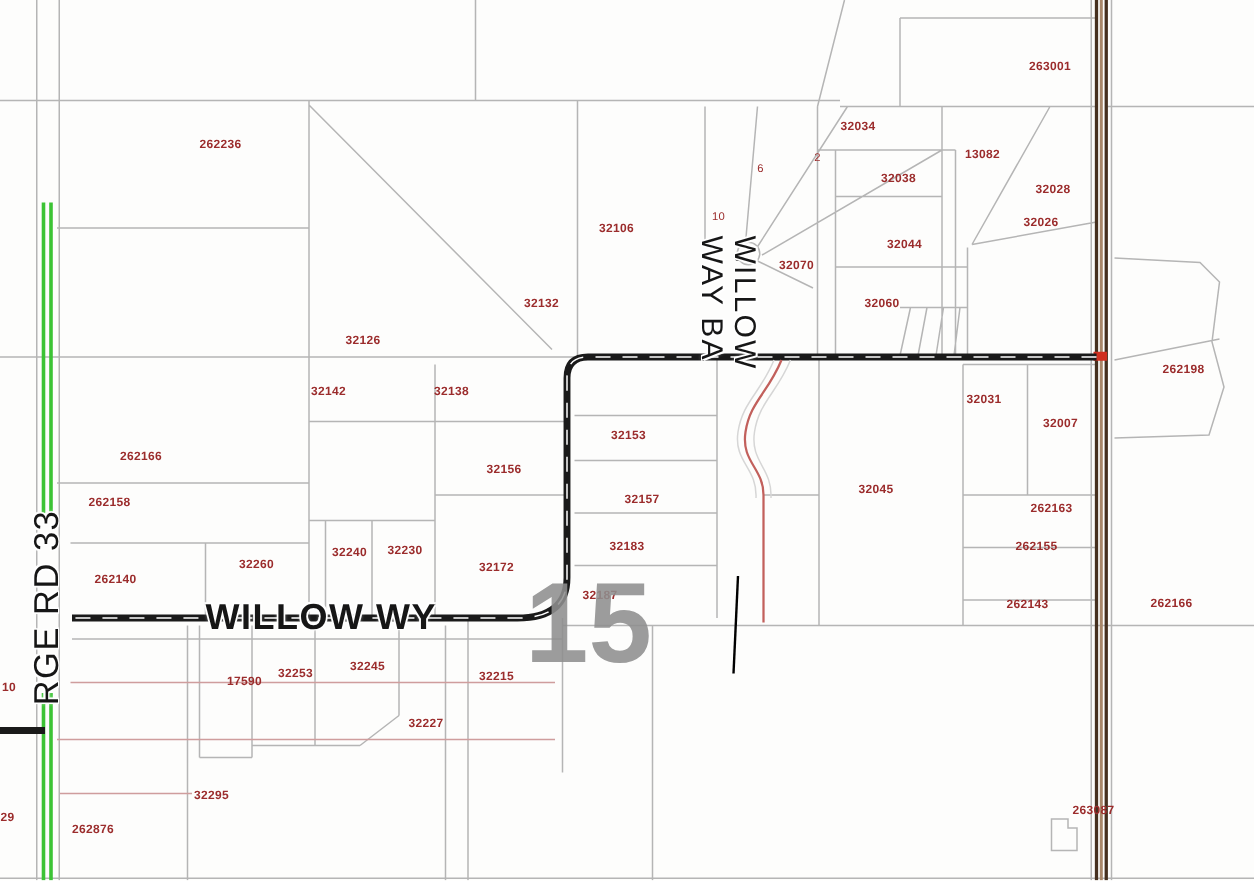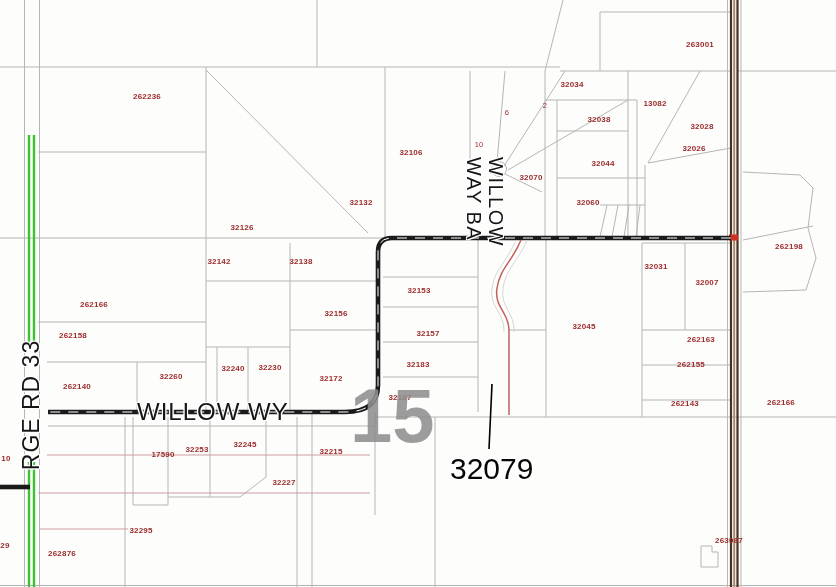--- a/index.html
+++ b/index.html
@@ -16,21 +16,21 @@
   .casing{stroke:#d6d6d6;stroke-width:1;fill:none;}
   .red-line{stroke:var(--utility-red);stroke-width:1.5;fill:none;}
   .redmark{fill:var(--marker-red);}
   .callout{stroke:#000;stroke-width:1.6;fill:none;}
   #labels{position:absolute;left:0;top:0;width:100%;height:100%;}
   .plabel{position:absolute;transform:translate(-50%,-50%);white-space:nowrap;
           color:var(--label-red);font-size:8px;font-weight:700;letter-spacing:0.2px;}
   .lot{font-size:7.5px;font-weight:400;}
   .halo{text-shadow:-1px -1px 0 #fff,1px -1px 0 #fff,-1px 1px 0 #fff,1px 1px 0 #fff,0 0 3px #fff;}
   .road-name{position:absolute;color:#161616;font-weight:500;white-space:nowrap;}
-  #lbl-willow-wy{left:137px;top:398px;font-size:24px;letter-spacing:1px;}
+  #lbl-willow-wy{left:137px;top:398px;font-size:24px;letter-spacing:1px;font-weight:bold;}
   #lbl-rge-rd{left:31px;top:405px;font-size:23px;letter-spacing:1px;
               transform:translate(-50%,-50%) rotate(-90deg);}
   #lbl-way-ba{left:463px;top:157px;writing-mode:vertical-rl;font-size:20px;
               letter-spacing:1.5px;line-height:22px;}
   #section-num{position:absolute;left:350px;top:378px;font-size:76px;line-height:1;
                font-weight:700;color:#8f8f8f;opacity:.88;}
   #callout-label{position:absolute;left:450px;top:452px;font-size:30px;color:#060606;}
 </style>
 </head>
 <body>
@@ -153,15 +153,14 @@
 
   <div class="road-name halo" id="lbl-willow-wy">WILLOW WY</div>
   <div class="road-name halo" id="lbl-rge-rd">RGE RD 33</div>
   <div class="road-name halo" id="lbl-way-ba">
     <div>WILLOW</div>
     <div>WAY BA</div>
   </div>
 
   <div id="section-num">15</div>
 
-  <div id="callout-label" class="halo">32079</div>
 
 </div>
 
 </body></html>

